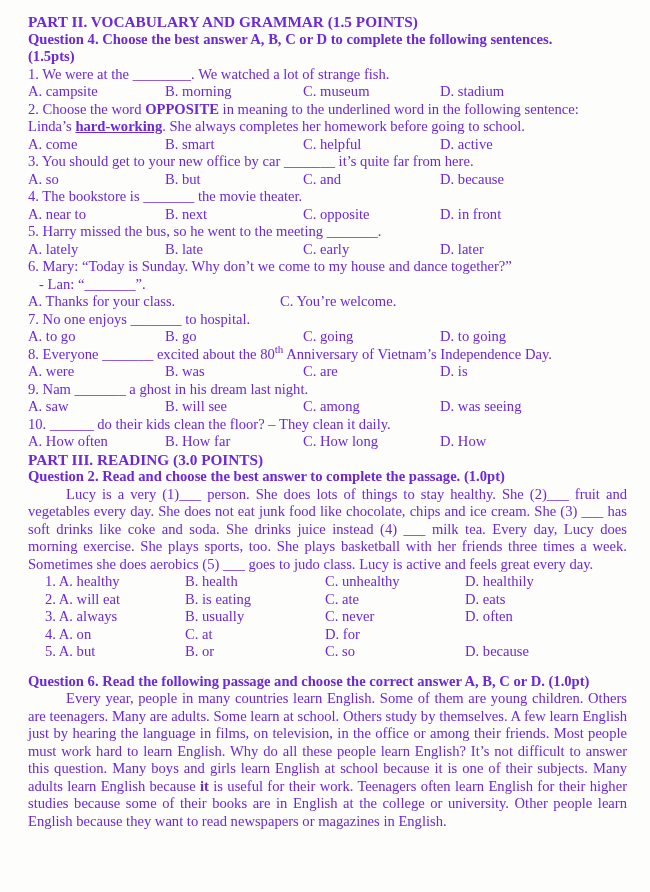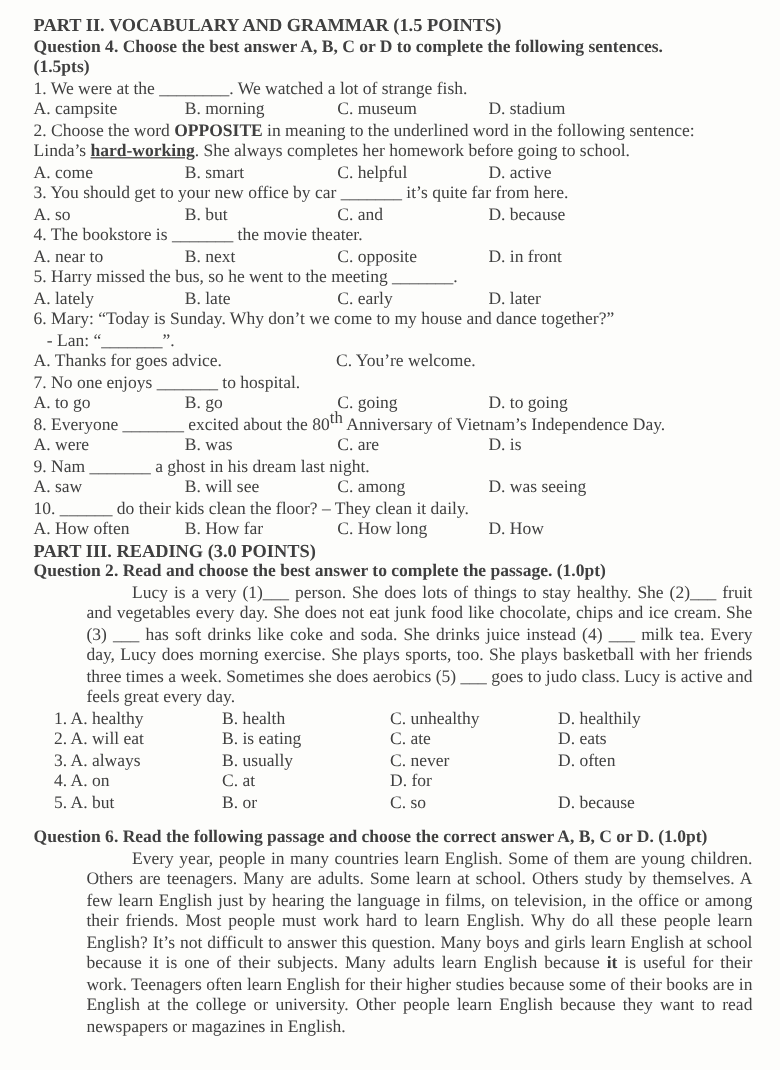--- a/index.html
+++ b/index.html
@@ -1,37 +1,37 @@
 <!DOCTYPE html>
 <html><head>
 <meta charset="utf-8">
 <style>
   * { margin:0; padding:0; box-sizing:border-box; }
   html,body { background:#ffffff; }
   .page {
     position:relative;
     width:650px; height:892px;
     background:#fdfdfb;
-    color:#404040;
+    color:#6d28d9;
     font-family:"Liberation Serif", serif;
     font-size:14.6px;
     line-height:17.5px;
     padding:13px 23px 0 28px;
     overflow:hidden;
   }
   .bold { font-weight:bold; }
   .h { font-size:15.3px; }
   .line { min-height:17.5px; }
   .indent2 { padding-left:11px; }
-  .opts4 { display:grid; grid-template-columns:126px 127px 126px 1fr; }
+  .opts4 { display:grid; grid-template-columns:126px 127px 126px 1fr;gap:11px; }
   .opts2 { display:grid; grid-template-columns:252px 1fr; }
   .q5row { display:grid; grid-template-columns:140px 140px 140px 1fr; padding-left:17px; }
-  .passage { text-align:justify; text-indent:38px;margin-left:44px; }
+  .passage { text-align:justify; text-indent:38px; }
   .uword { font-weight:bold; text-decoration:underline; }
-  sup { font-size:14px; line-height:0; vertical-align:super; }
+  sup { font-size:11px; line-height:0; vertical-align:super; }
   .gap { height:12px; }
 </style>
 </head>
 <body>
 
 <div class="page">
 
   <div class="line bold h">PART II. VOCABULARY AND GRAMMAR (1.5 POINTS)</div>
   <div class="line bold">Question 4. Choose the best answer A, B, C or D to complete the following sentences.</div>
   <div class="line bold">(1.5pts)</div>
@@ -73,21 +73,21 @@
   <div class="opts4">
     <span>A. lately</span>
     <span>B. late</span>
     <span>C. early</span>
     <span>D. later</span>
   </div>
 
   <div class="line">6. Mary: “Today is Sunday. Why don’t we come to my house and dance together?”</div>
   <div class="line indent2">- Lan: “_______”.</div>
   <div class="opts2">
-    <span>A. Thanks for goes advice.</span>
+    <span>A. Thanks for your class.</span>
     <span>C. You’re welcome.</span>
   </div>
 
   <div class="line">7. No one enjoys _______ to hospital.</div>
   <div class="opts4">
     <span>A. to go</span>
     <span>B. go</span>
     <span>C. going</span>
     <span>D. to going</span>
   </div>

